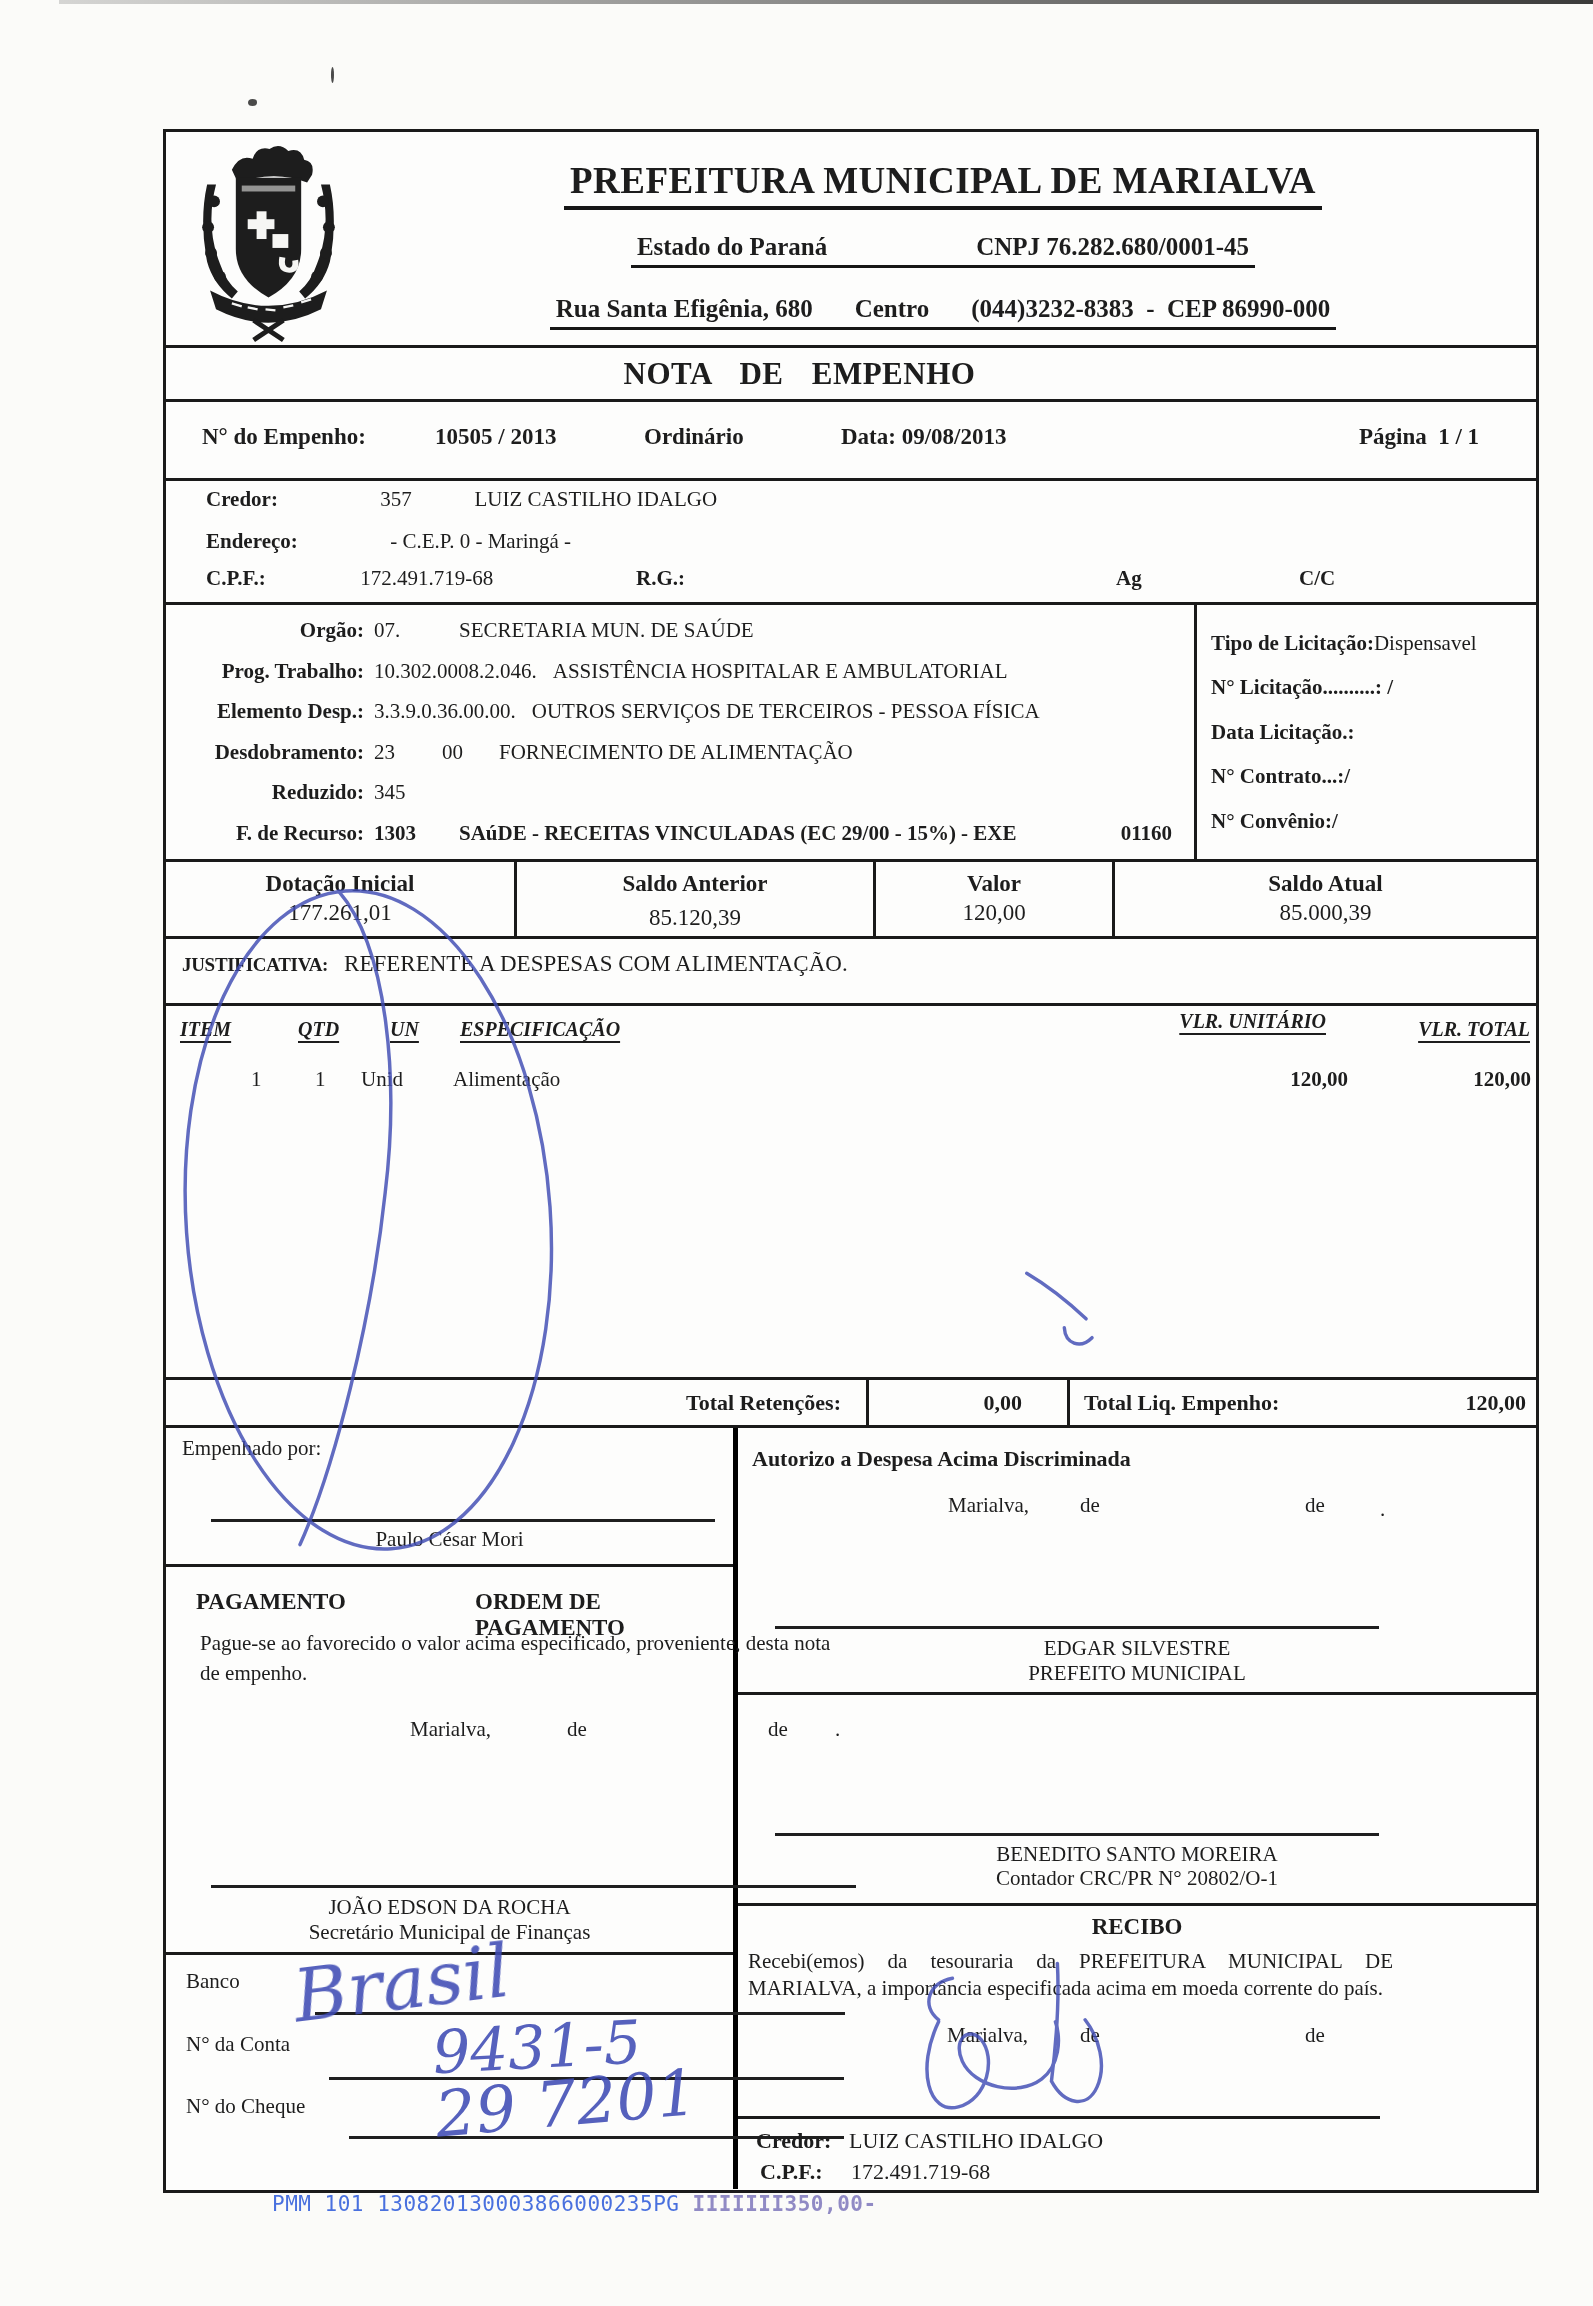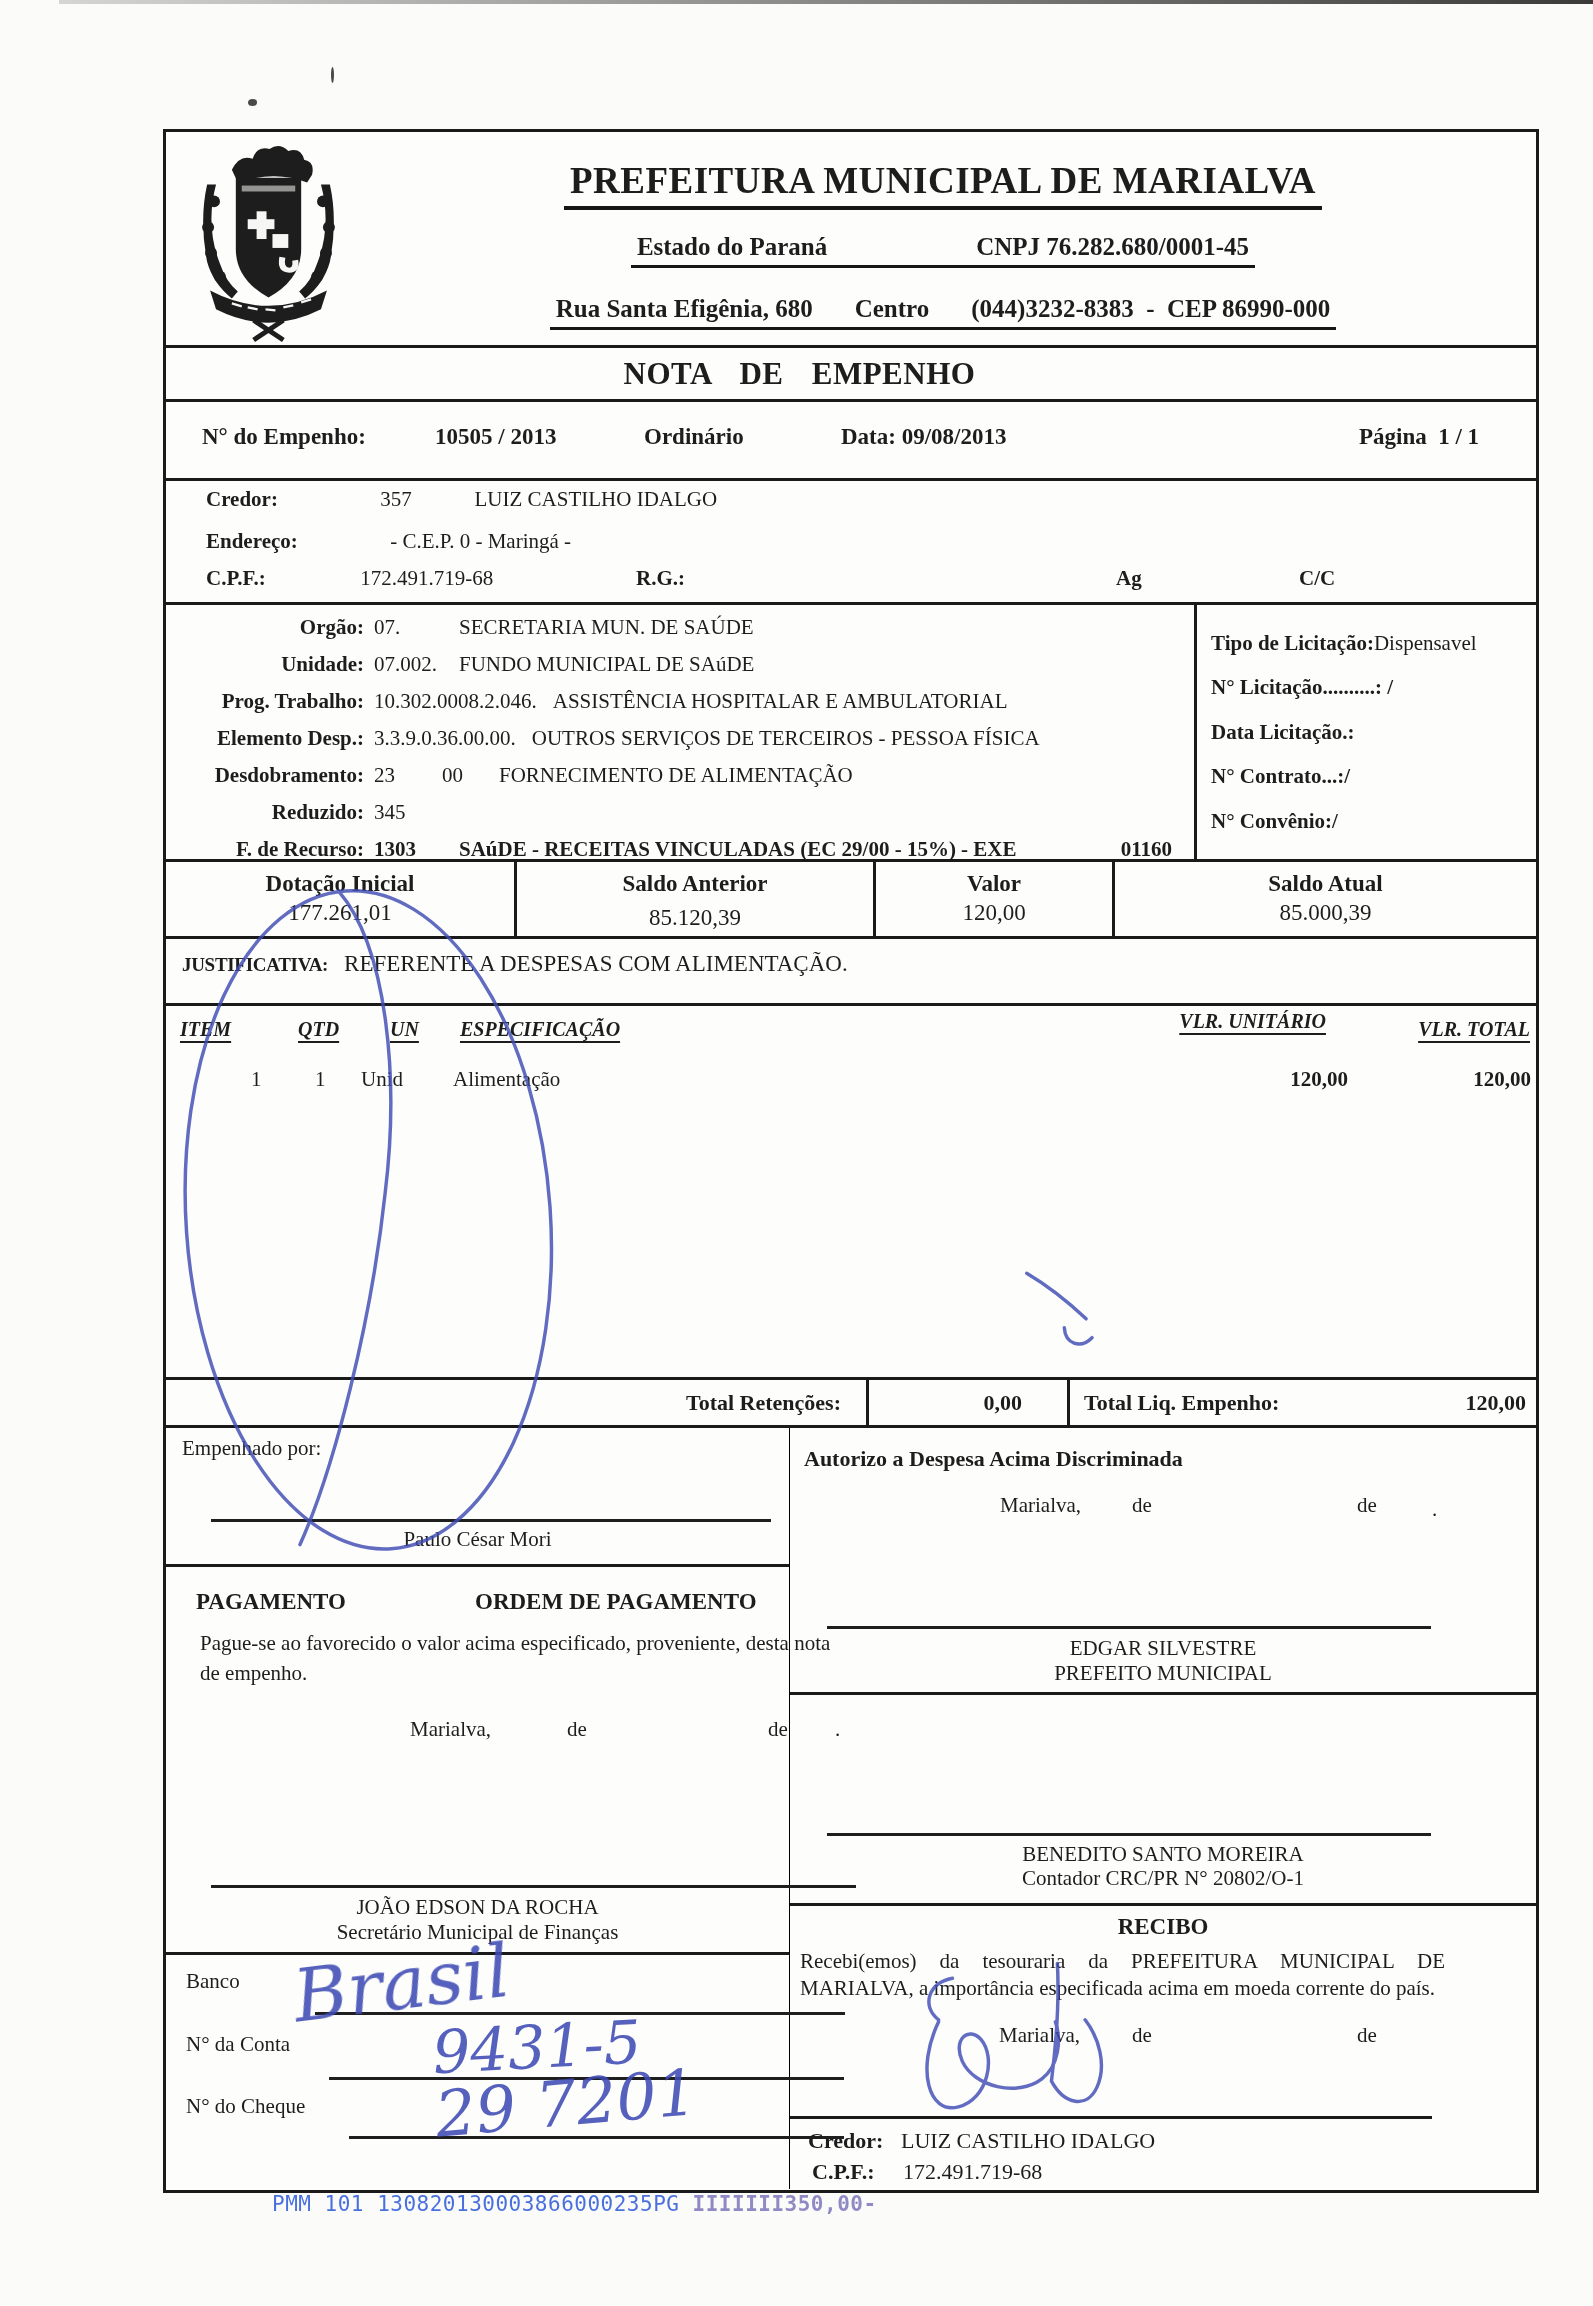--- a/index.html
+++ b/index.html
@@ -128,25 +128,20 @@
     </div>
 
     <div class="sec" style="height:257px;display:flex;">
       <div style="flex:1;display:flex;flex-direction:column;justify-content:space-evenly;padding:4px 0;">
         <div class="brow">
           <span class="blabel">Orgão:</span>
           <span class="bcode">07.</span>
           <span class="bdesc">SECRETARIA MUN. DE SAÚDE</span>
         </div>
         <div class="brow">
-          <span class="blabel">Unidade:</span>
-          <span class="bcode">07.002.</span>
-          <span class="bdesc">FUNDO MUNICIPAL DE SAúDE</span>
-        </div>
-        <div class="brow">
           <span class="blabel">Prog. Trabalho:</span>
           <span class="bcode">10.302.0008.2.046.</span>
           <span class="bdesc">ASSISTÊNCIA HOSPITALAR E AMBULATORIAL</span>
         </div>
         <div class="brow">
           <span class="blabel">Elemento Desp.:</span>
           <span class="bcode">3.3.9.0.36.00.00.</span>
           <span class="bdesc">OUTROS SERVIÇOS DE TERCEIROS - PESSOA FÍSICA</span>
         </div>
         <div class="brow">
@@ -224,21 +219,21 @@
         <span class="b">0,00</span>
       </div>
       <div style="flex:1;display:flex;justify-content:space-between;padding:10px 10px 0 14px;">
         <span class="b">Total Liq. Empenho:</span>
         <span class="b">120,00</span>
       </div>
     </div>
 
     <div style="height:761px;display:flex;position:relative;">
 
-      <div style="width:624px;box-sizing:border-box;border-right:1px solid #000000;">
+      <div style="width:572px;box-sizing:border-box;border-right:5px solid #000000;">
         <div class="sec" style="height:139px;">
           <span class="abs t21" style="left:16px;top:8px;">Empenhado por:</span>
           <div class="sigline" style="left:45px;right:18px;top:91px;"></div>
           <div class="abs ctr t21" style="top:99px;">Paulo César Mori</div>
         </div>
         <div style="position:relative;height:620px;">
           <span class="abs b t23" style="left:30px;top:22px;">PAGAMENTO</span>
           <span class="abs b t23" style="left:309px;top:22px;">ORDEM DE PAGAMENTO</span>
           <div class="abs t21" style="left:34px;top:61px;width:636px;line-height:30px;">Pague-se ao favorecido o valor acima especificado, proveniente, desta nota de empenho.</div>
           <div>

